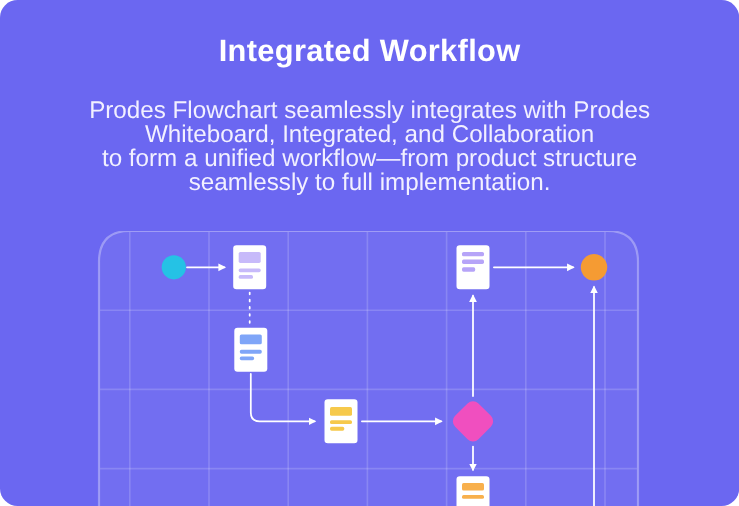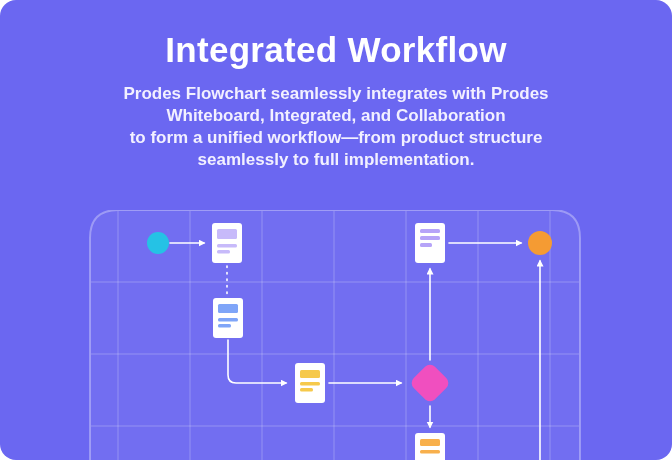--- a/index.html
+++ b/index.html
@@ -3,25 +3,25 @@
 <meta charset="utf-8">
 <style>
   html,body{margin:0;padding:0;background:#ffffff;}
   body{width:672px;height:460px;font-family:"Liberation Sans",sans-serif;}
   .card{
     position:relative;width:672px;height:460px;box-sizing:border-box;
     border-radius:16px;overflow:hidden;
   }
   .title{
     margin-top:30px;text-align:center;color:#ffffff;
-    font-size:35px;font-weight:bold;letter-spacing:0.3px;
+    font-size:28px;font-weight:bold;letter-spacing:0.3px;
   }
   .desc{
-    margin-top:13px;text-align:center;color:#f2f0ff;
-    font-size:17px;line-height:22px;font-weight:700;
+    margin-top:27px;text-align:center;color:#f2f0ff;
+    font-size:22px;line-height:22px;font-weight:400;
   }
   .desc div{white-space:nowrap;}
   .diagram{
     position:absolute;left:0;top:210px;width:672px;height:250px;
   }
   svg{display:block;}
 </style>
 </head>
 <body>
 

